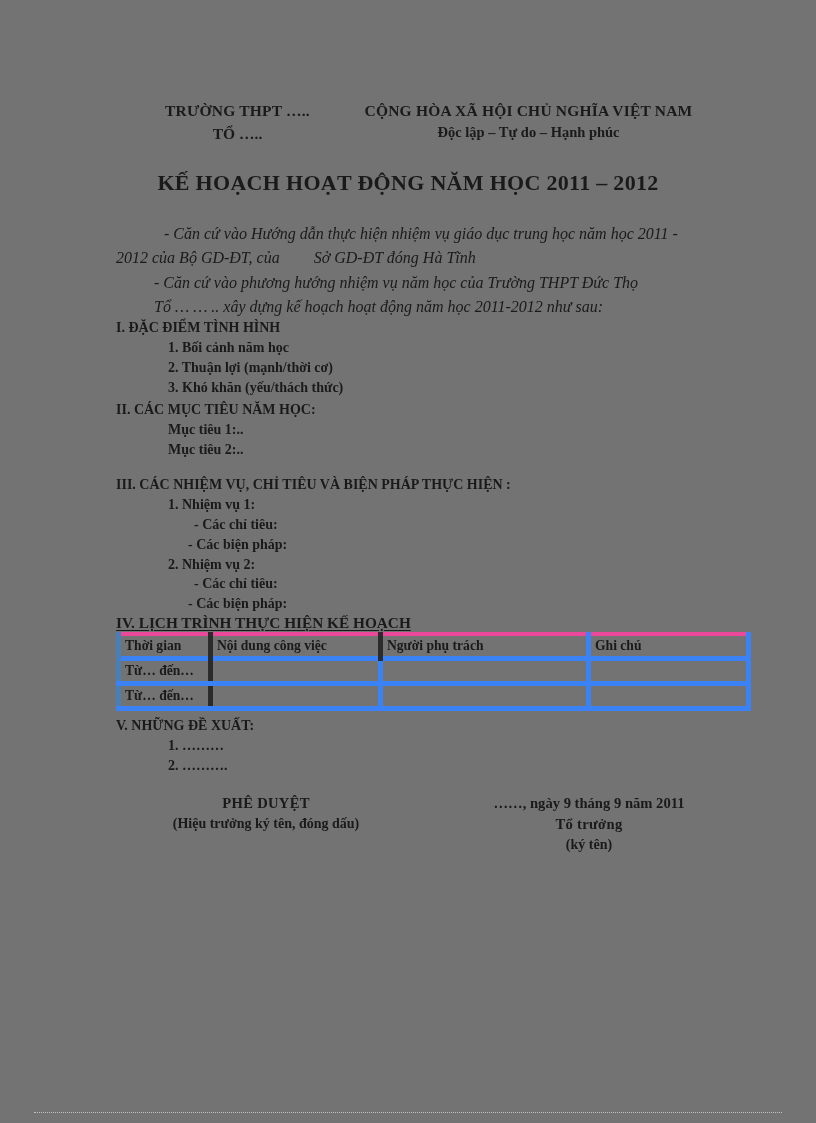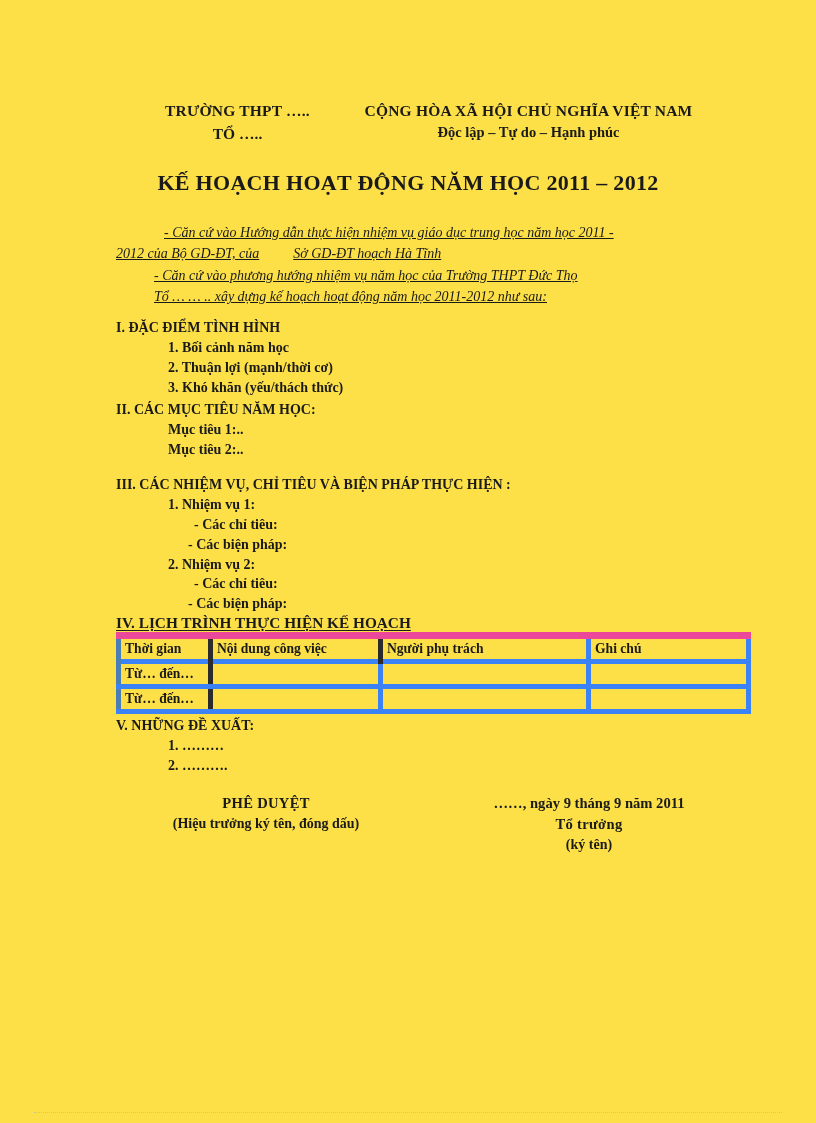--- a/index.html
+++ b/index.html
@@ -11,21 +11,21 @@
     width: 816px;
     height: 1123px;
     position: relative;
     font-family: "Liberation Serif", "DejaVu Serif", serif;
     color: #1a1a1a;
     overflow: hidden;
   }
   .page {
     position: absolute;
     inset: 0;
-    background: #fde047;
+    background: #737373;
   }
 
   
   .doc-header {
     position: absolute;
     top: 100px;
     left: 116px;
     right: 70px;
     display: flex;
     align-items: flex-start;
@@ -72,23 +72,22 @@
     box-sizing: border-box;
   }
 
   
   .preamble {
     position: absolute;
     top: 222px;
     left: 116px;
     width: 596px;
     font-style: italic;
-    font-size: 14px;
+    font-size: 16px;
     line-height: 1.53;
-    text-decoration: underline;
   }
   .preamble .ind {
     display: block;
     text-indent: 48px;
   }
   .preamble .noind {
     display: block;
     text-indent: 0;
   }
   .preamble .ind2 {
@@ -139,21 +138,21 @@
   }
   .schedule-table td {
     border: 5px solid #3b82f6;
     padding: 2px 4px 2px 4px;
     vertical-align: top;
     font-weight: 700;
     height: 21px;
     box-sizing: border-box;
   }
   .schedule-table tr.hdr td {
-    border-top: 7px solid #ec4899;
+    border-top: 4px solid #ec4899;
     border-bottom: 1px solid #5f93c9;
     height: 23px;
   }
   .schedule-table tr.r2 td { height: 23px; }
   .schedule-table tr.r3 td { height: 21px; }
   .schedule-table td.c0 { width: 92px; }
   .schedule-table td.c1 { width: 170px; }
   .schedule-table td.c2 { width: 208px; }
   .schedule-table td.c3 { width: 160px; }
   
@@ -211,21 +210,21 @@
     <div class="header-right">
       <div class="hdr-line1">CỘNG HÒA XÃ HỘI CHỦ NGHĨA VIỆT NAM</div>
       <div class="hdr-line2">Độc lập – Tự do – Hạnh phúc</div>
     </div>
   </div>
 
   <div class="doc-title">KẾ HOẠCH HOẠT ĐỘNG NĂM HỌC 2011 – 2012</div>
 
   <div class="preamble">
     <span class="ind">- Căn cứ vào Hướng dẫn thực hiện nhiệm vụ giáo dục trung học năm học 2011 -</span>
-    <span class="noind"><span>2012 của Bộ GD-ĐT, của</span><span class="gap-wide"></span><span>Sở  GD-ĐT hoạch Hà Tĩnh</span></span>
+    <span class="noind"><span>2012 của Bộ GD-ĐT, của</span><span class="gap-wide"></span><span>Sở  GD-ĐT đóng Hà Tĩnh</span></span>
     <span class="ind2">- Căn cứ vào phương hướng nhiệm vụ năm học của Trường THPT Đức Thọ</span>
     <span class="ind2">Tổ … … .. xây dựng kế hoạch hoạt động năm học 2011-2012 như sau:</span>
   </div>
 
   <div class="body-block" id="sec-1">
     <div class="sec-head">I. ĐẶC ĐIỂM TÌNH HÌNH</div>
     <div class="lvl1">1. Bối cảnh năm học</div>
     <div class="lvl1">2. Thuận lợi (mạnh/thời  cơ)</div>
     <div class="lvl1">3. Khó khăn (yếu/thách  thức)</div>
   </div>

